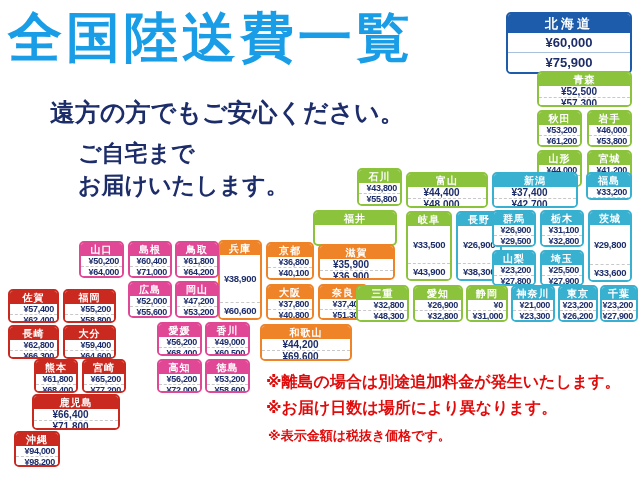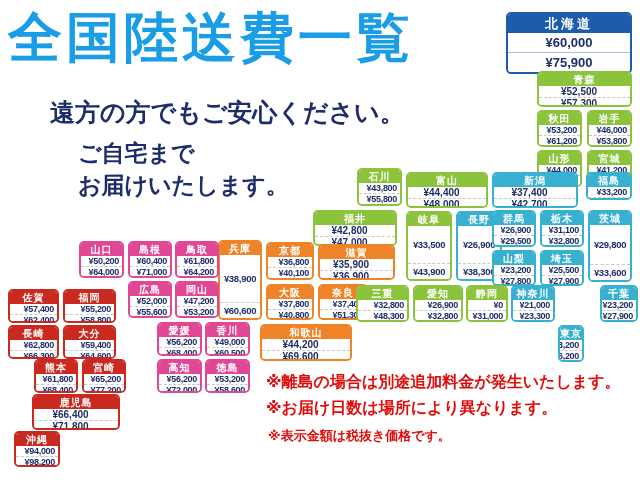--- a/index.html
+++ b/index.html
@@ -118,24 +118,20 @@
       </div>
       <div class="pref " style="left: 586px; top: 172px; width: 46px; height: 28px; --c: #38b0d0;">
         <div class="pref-name">福島</div>
         <div class="pref-values">
           <div class="price">¥33,200</div>
           <div class="price">¥41,600</div>
         </div>
       </div>
       <div class="pref wide" style="left: 313px; top: 210px; width: 84px; height: 36px; --c: #8cc33d;">
         <div class="pref-name">福井</div>
-        <div class="pref-values">
-          <div class="price">¥42,800</div>
-          <div class="price">¥47,000</div>
-        </div>
       </div>
       <div class="pref tall" style="left: 406px; top: 211px; width: 46px; height: 70px; --c: #8cc33d;">
         <div class="pref-name">岐阜</div>
         <div class="pref-values">
           <div class="price">¥33,500</div>
           <div class="price">¥43,900</div>
         </div>
       </div>
       <div class="pref tall" style="left: 456px; top: 211px; width: 46px; height: 70px; --c: #38b0d0;">
         <div class="pref-name">長野</div>
@@ -242,21 +238,21 @@
           <div class="price">¥31,000</div>
         </div>
       </div>
       <div class="pref " style="left: 511px; top: 285px; width: 44px; height: 37px; --c: #38b0d0;">
         <div class="pref-name">神奈川</div>
         <div class="pref-values">
           <div class="price">¥21,000</div>
           <div class="price">¥23,300</div>
         </div>
       </div>
-      <div class="pref " style="left: 558px; top: 285px; width: 26px; height: 37px; margin-top: 40px; --c: #38b0d0;">
+      <div class="pref " style="left: 558px; top: 285px; width: 40px; height: 37px; --c: #38b0d0;">
         <div class="pref-name">東京</div>
         <div class="pref-values">
           <div class="price">¥23,200</div>
           <div class="price">¥26,200</div>
         </div>
       </div>
       <div class="pref " style="left: 600px; top: 285px; width: 38px; height: 37px; --c: #38b0d0;">
         <div class="pref-name">千葉</div>
         <div class="pref-values">
           <div class="price">¥23,200</div>

